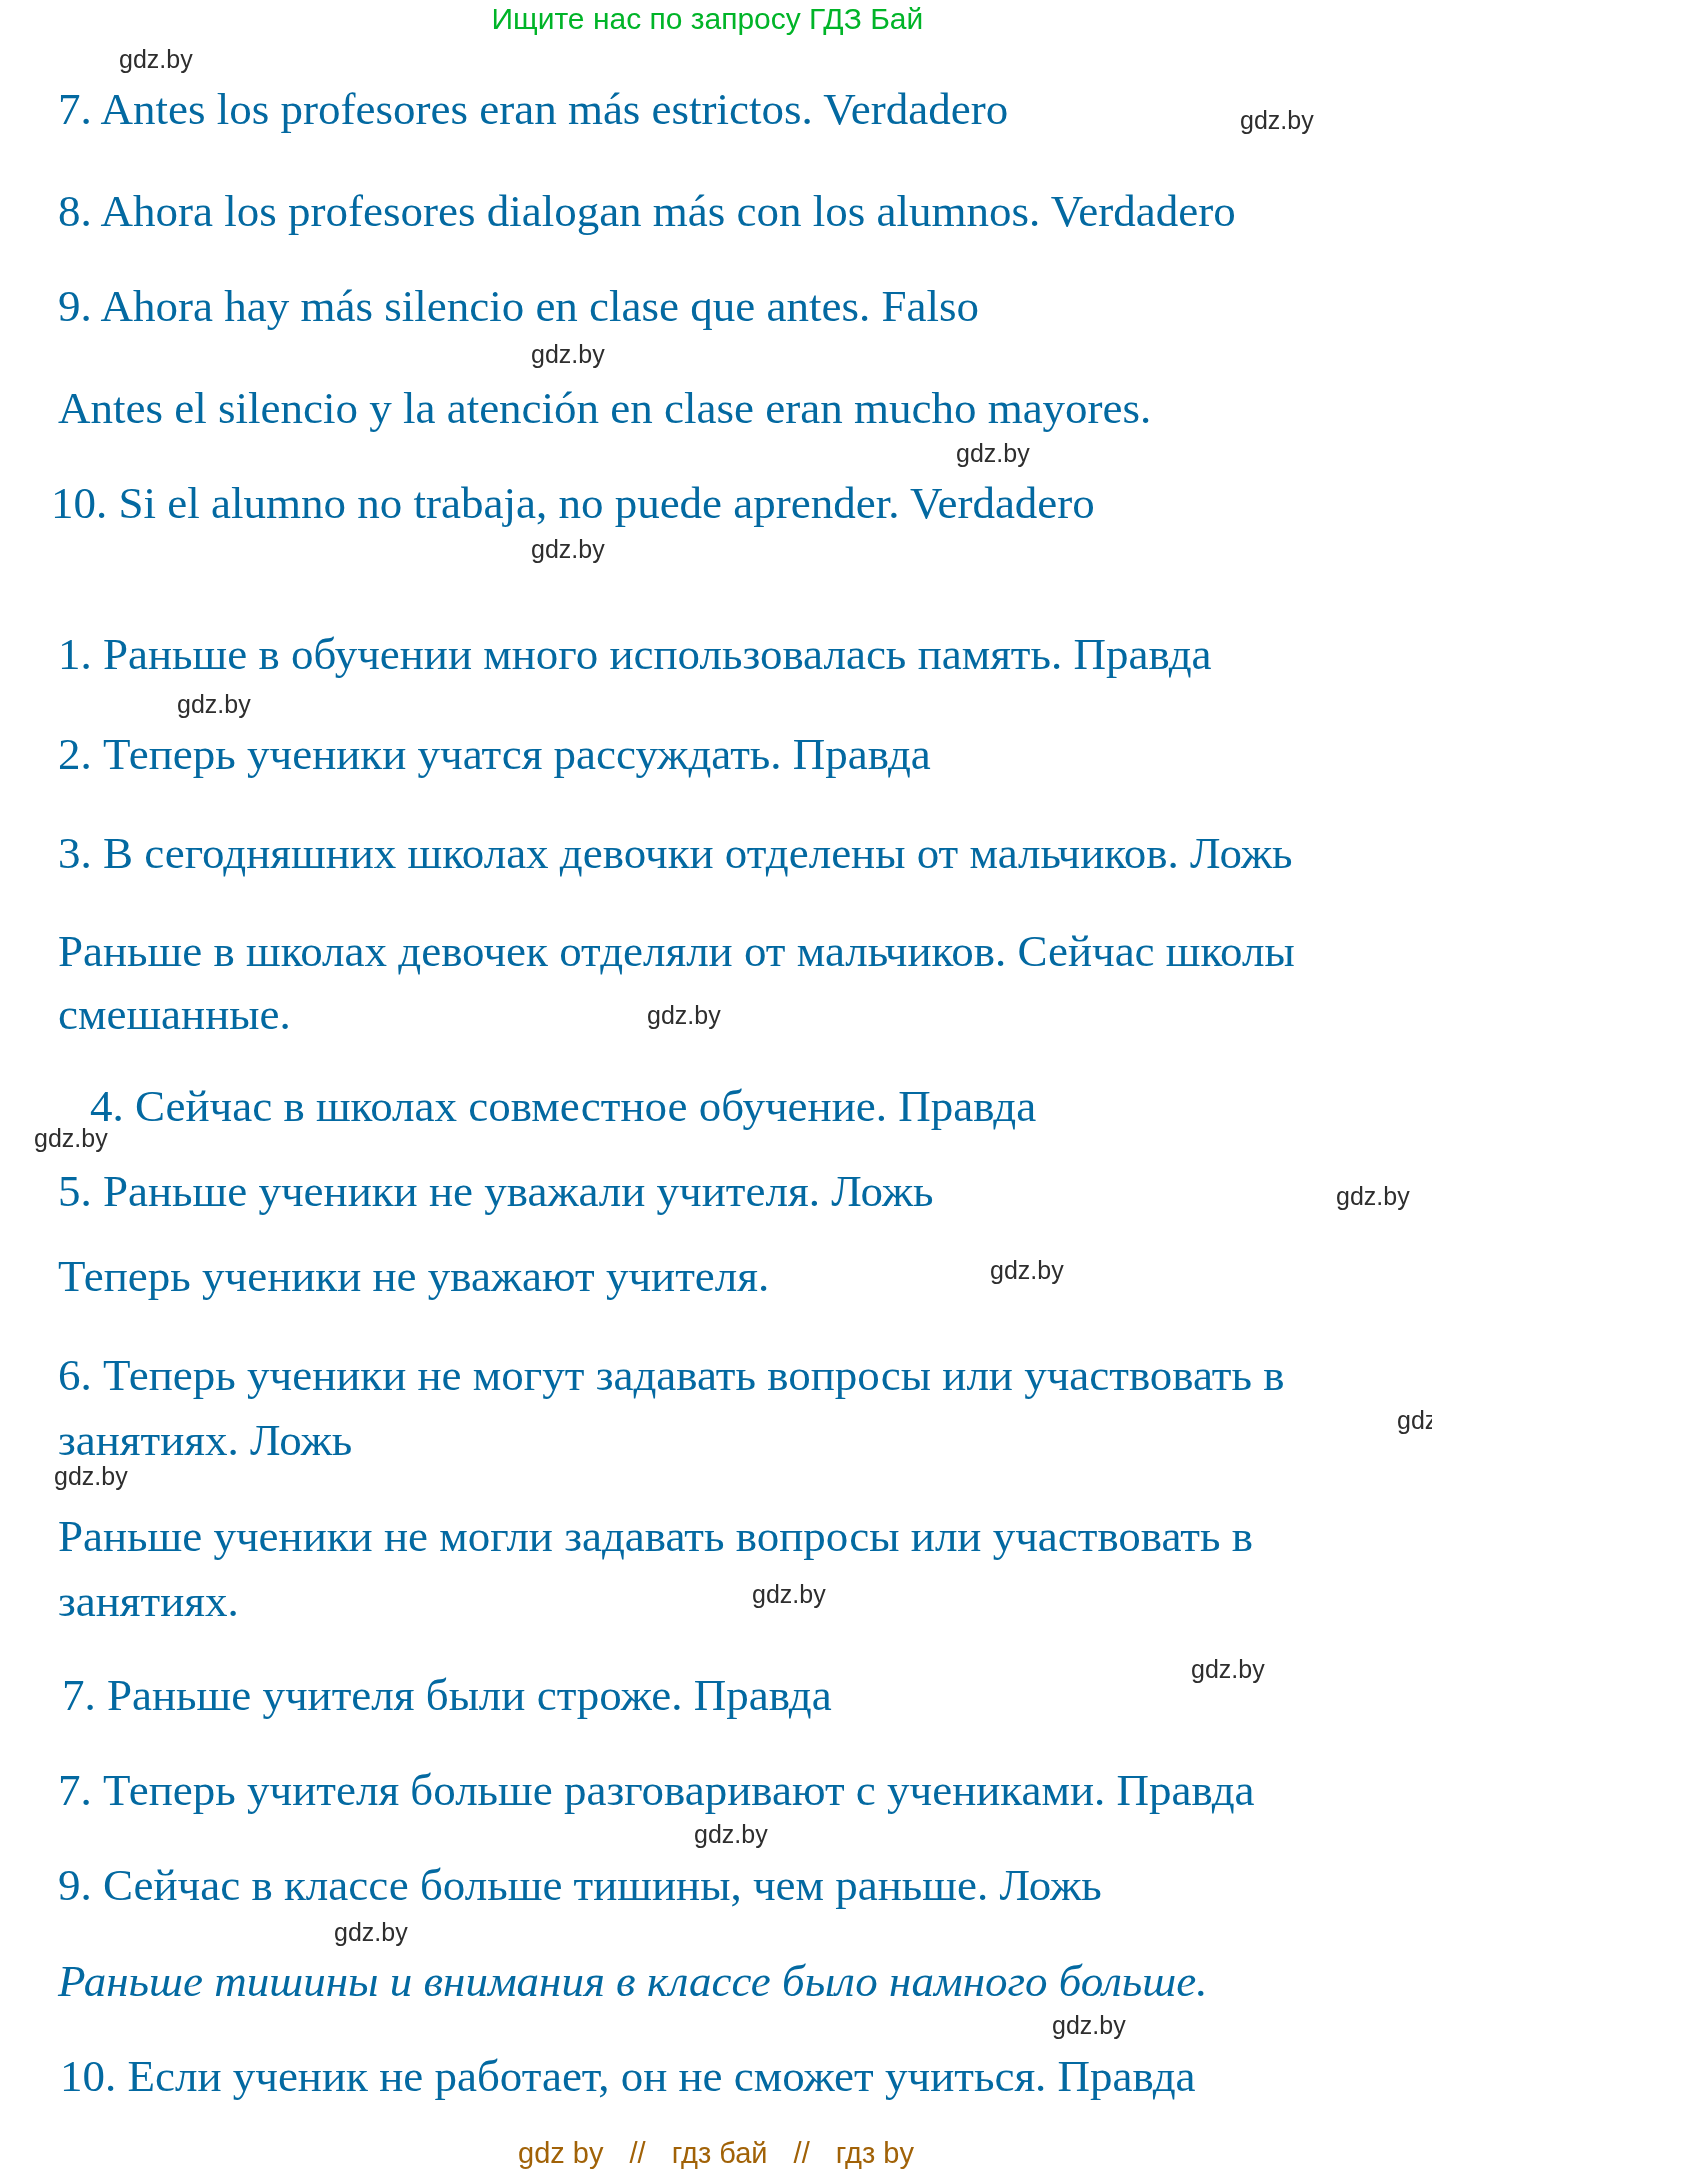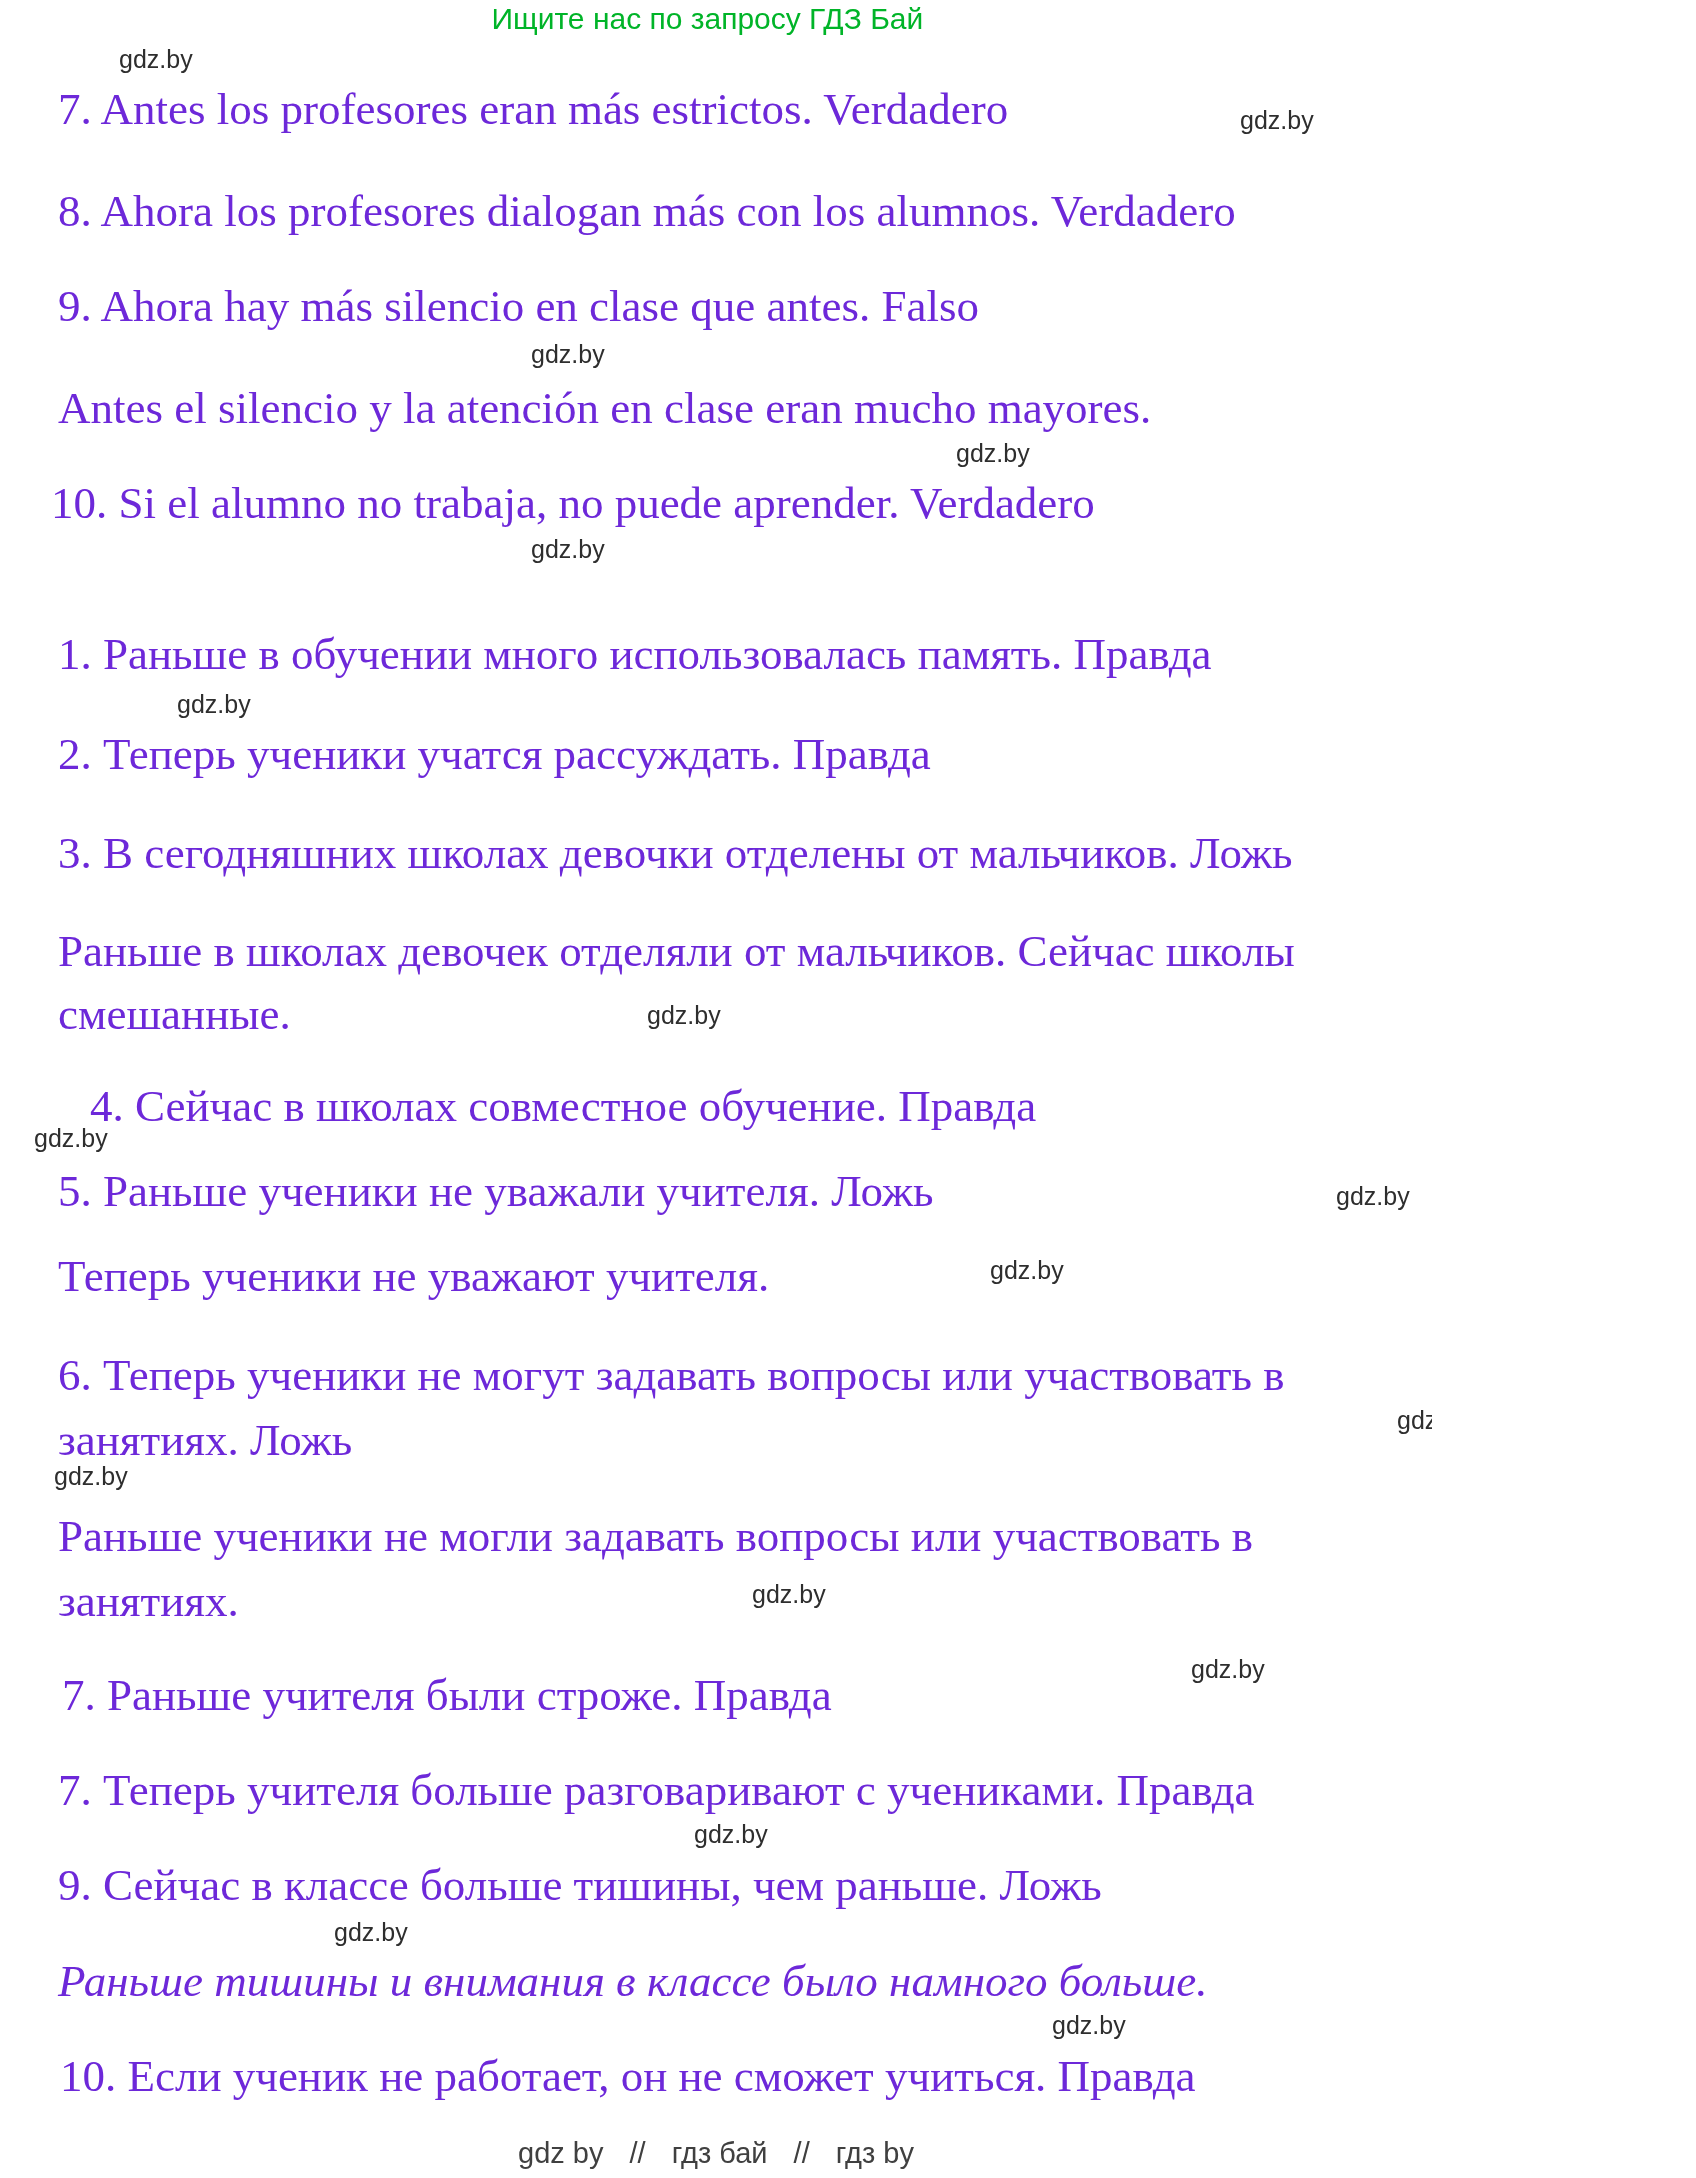--- a/index.html
+++ b/index.html
@@ -23,38 +23,38 @@
     font-family: "Liberation Sans", "DejaVu Sans", sans-serif;
     font-size: 30px;
     color: #00b428;
     white-space: nowrap;
   }
   .line {
     position: absolute;
     font-family: "Liberation Serif", "DejaVu Serif", serif;
     font-size: 45px;
     line-height: 54px;
-    color: #6d28d9;
+    color: #0369a1;
     white-space: nowrap;
   }
   .wm {
     position: absolute;
     font-family: "Liberation Sans", "DejaVu Sans", sans-serif;
     font-size: 25px;
     color: #2e2e2e;
     white-space: nowrap;
   }
   .footer {
     position: absolute;
     top: 2137px;
     left: 50%;
     transform: translateX(-50%);
     font-family: "Liberation Sans", "DejaVu Sans", sans-serif;
     font-size: 29px;
-    color: #404040;
+    color: #a16207;
     white-space: nowrap;
   }
   .footer span {
     margin: 0 9px;
   }
   .footer .link {
     cursor: pointer;
   }
 </style>
 </head>

